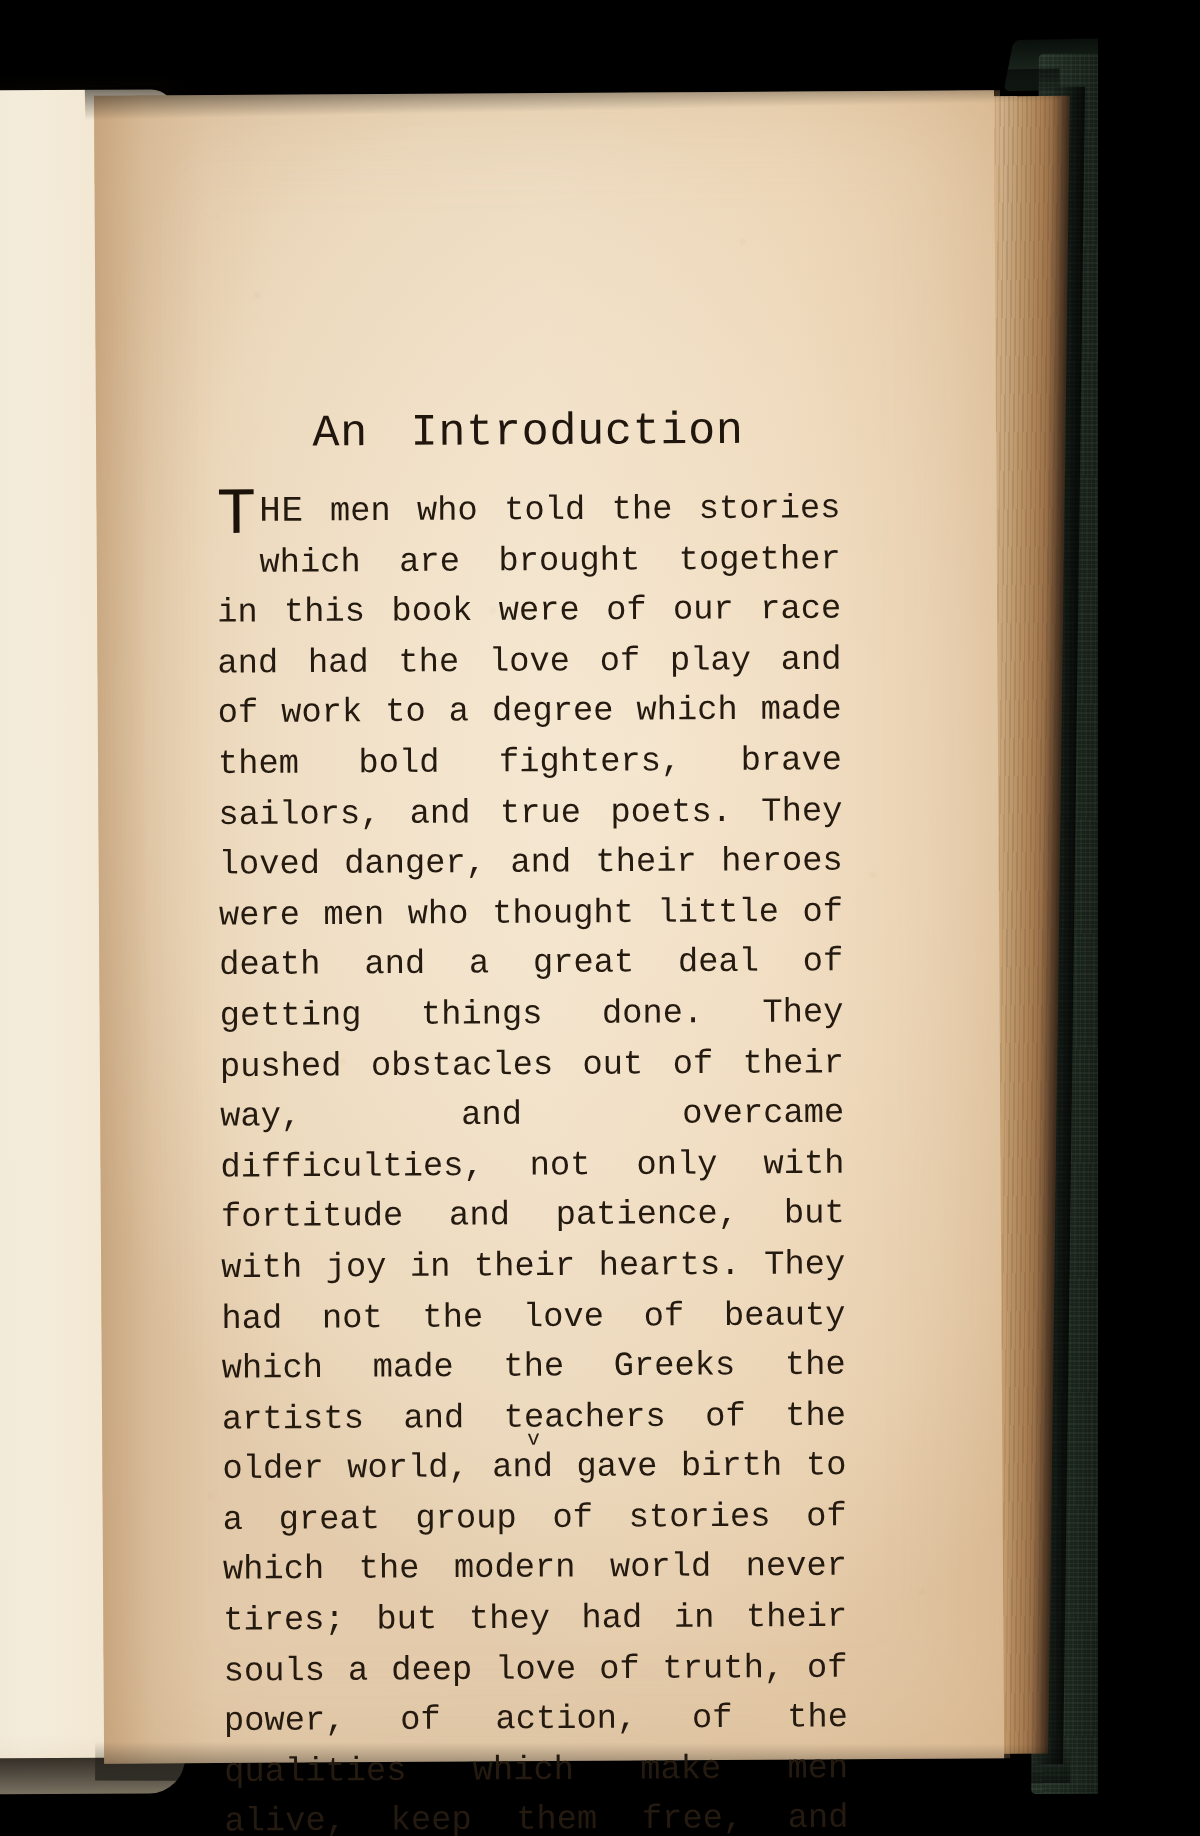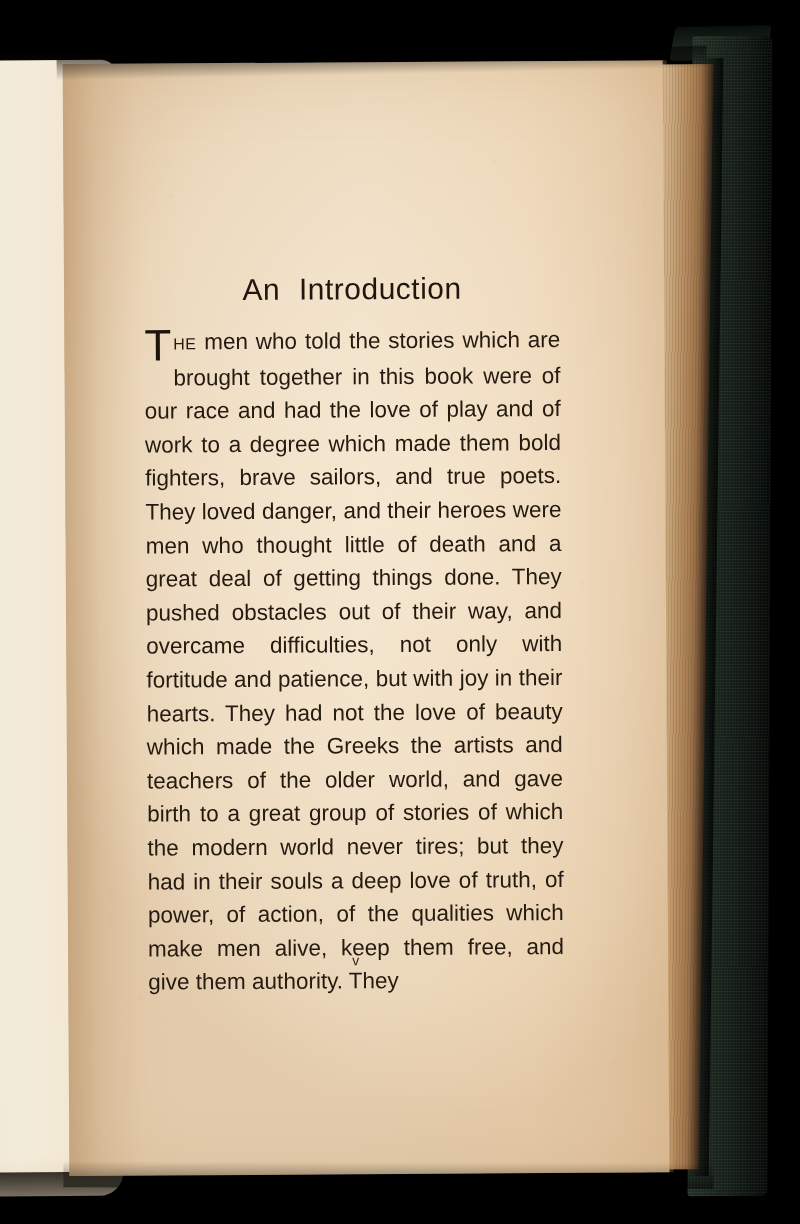--- a/index.html
+++ b/index.html
@@ -3,25 +3,25 @@
 <meta charset="utf-8">
 <title>An Introduction</title>
 <style>
   html, body {
     margin: 0;
     padding: 0;
     background: #000000;
   }
   #page {
     position: relative;
-    width: 800px;
+    width: 732px;
     height: 1224px;
     background: #000000;
     overflow: hidden;
-    font-family: Liberation Sans, sans-serif;
+    font-family: Liberation Mono, monospace;
   }
 
   
   .cover-board {
     position: absolute;
     left: 690px;
     top: 38px;
     width: 80px;
     height: 1160px;
     background: linear-gradient(90deg, #27352a 0%, #1d291f 30%, #121a14 70%, #070a08 100%);
@@ -213,21 +213,21 @@
   }
   .body-copy .dropcap {
     float: left;
     font-size: 44px;
     line-height: 33px;
     padding: 3px 1px 0 0;
     margin-right: 1px;
     color: #1b1209;
   }
   .body-copy .smallcaps {
-    font-size: 16px;
+    font-size: 24px;
     letter-spacing: 0.4px;
   }
   .folio {
     position: absolute;
     left: 146px;
     top: 952px;
     width: 416px;
     text-align: center;
     font-size: 14px;
     letter-spacing: 1px;

